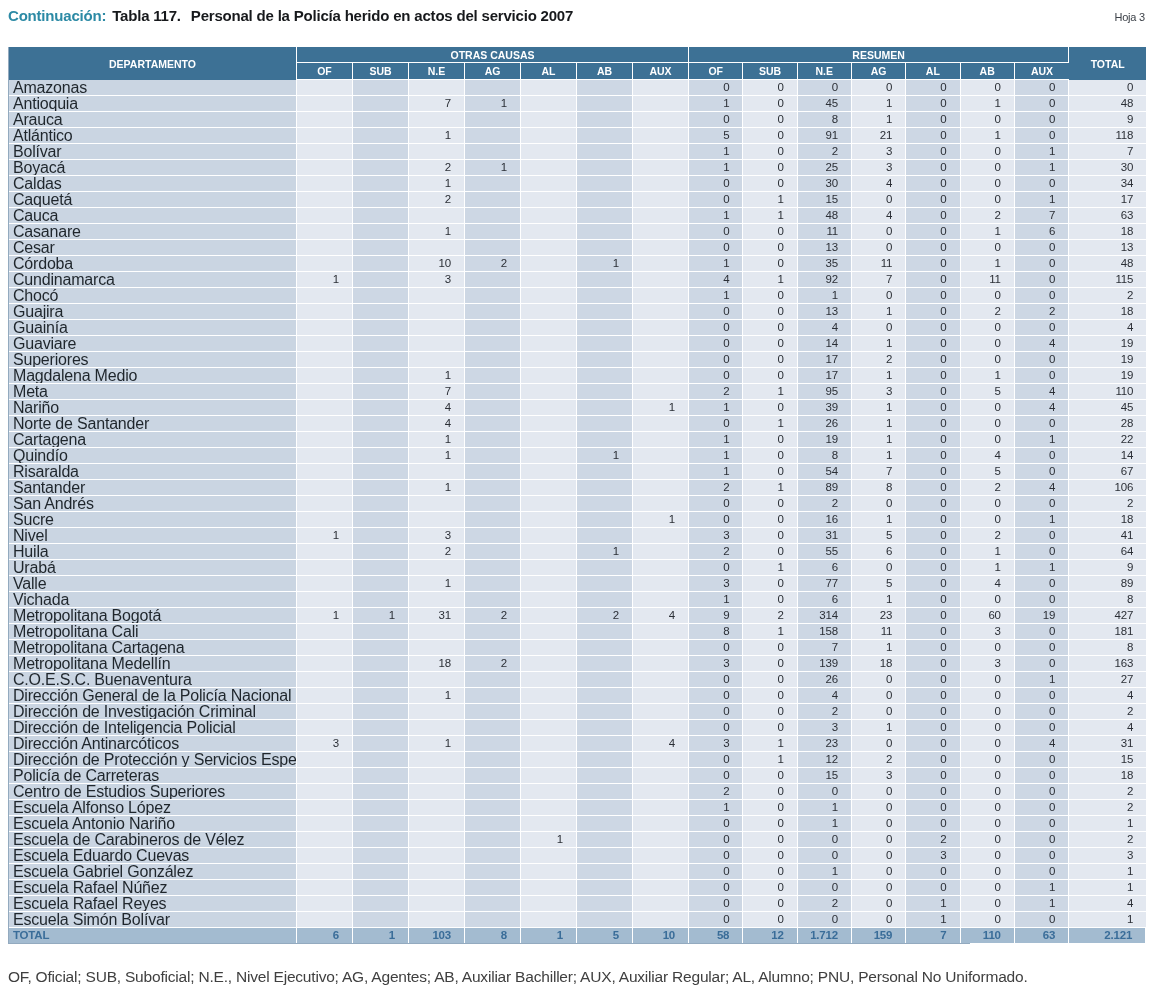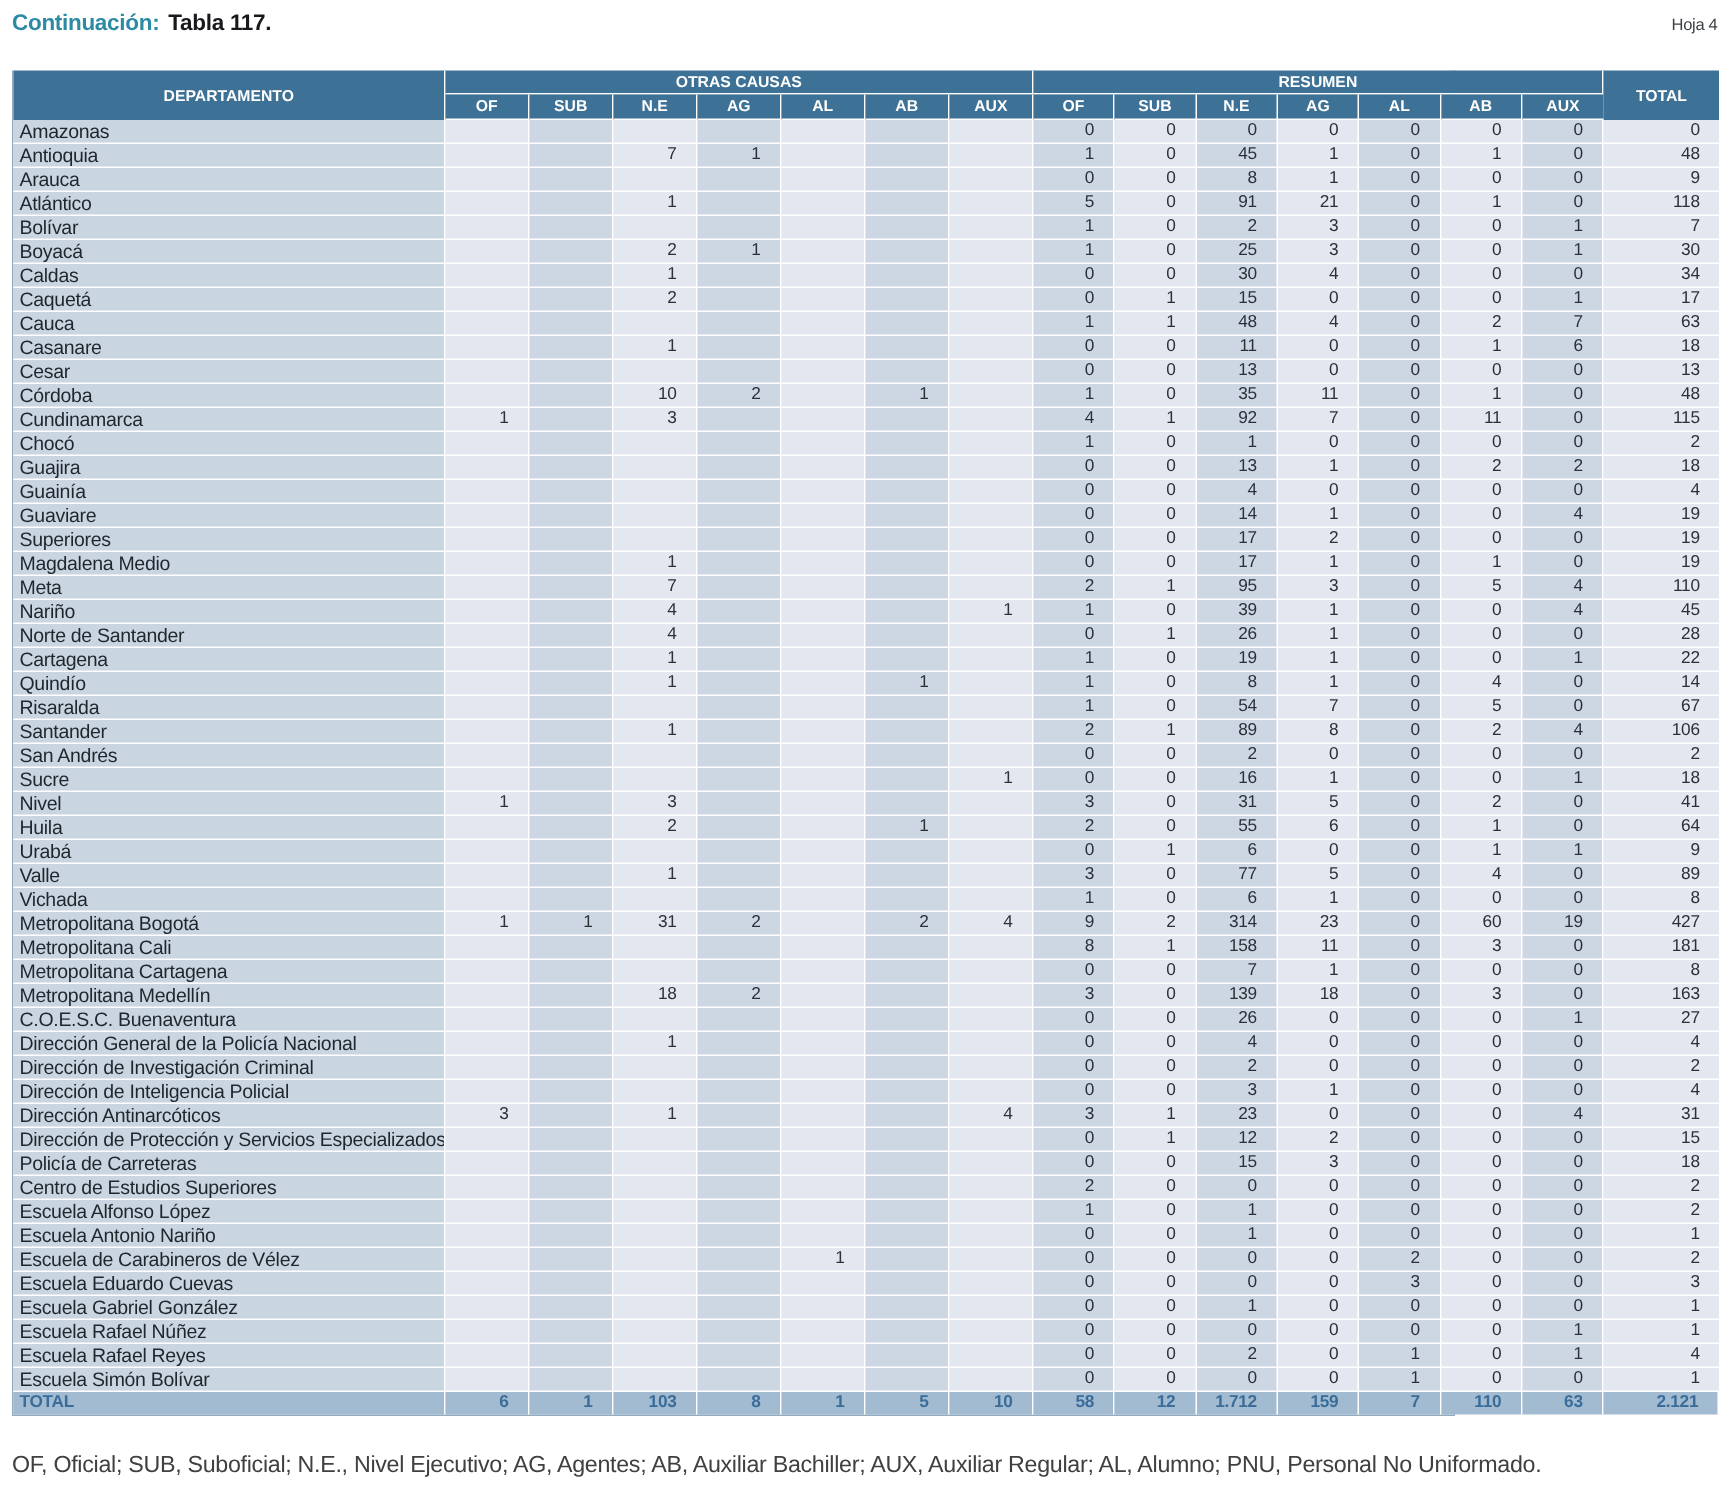--- a/index.html
+++ b/index.html
@@ -35,41 +35,42 @@
   thead tr.group-row th{height:16px;}
   thead tr.sub-row th{height:17px;}
   thead th.nosep{border-bottom:none;}
   thead th:last-child, td:last-child{border-right:none;}
   tbody td, tr.total-row td{
     height:15.3px;line-height:15px;font-size:11.5px;letter-spacing:-0.2px;
     border-right:1px solid #fff;border-bottom:1px solid #fff;
   }
   td.dept{
     background:var(--dept-bg);text-align:left;padding-left:4px;
-    font-size:13px;color:#1f262c;
+    font-size:16px;color:#1f262c;
   }
   td.num{text-align:right;padding-right:13px;color:#2b2f36;}
   td.light{background:var(--band-light);}
   td.dark{background:var(--band-dark);}
   tr.total-row td{
     background:var(--total-bg);color:var(--total-text);font-weight:bold;border-bottom:none;
   }
   tr.total-row td.dept{background:var(--total-bg);color:var(--total-text);font-size:11.5px;}
   .footnote{
     position:absolute;left:8px;top:968px;width:1140px;
     font-size:15.5px;color:#404040;letter-spacing:-0.2px;white-space:nowrap;
   }
 </style>
 </head>
 <body>
 
 <div class="titlebar">
   <span class="title-accent">Continuación:</span>
   <span class="title-main title-num">Tabla 117.</span>
-  <span class="sheet">Hoja 4</span>
+  <span class="title-main">Personal de la Policía herido en actos del servicio 2007</span>
+  <span class="sheet">Hoja 3</span>
 </div>
 
 <div class="tablewrap">
   <table>
     <colgroup>
       <col style="width:288px">
       <col span="7" style="width:56px">
       <col span="7" style="width:54.3px">
       <col style="width:77px">
     </colgroup>

